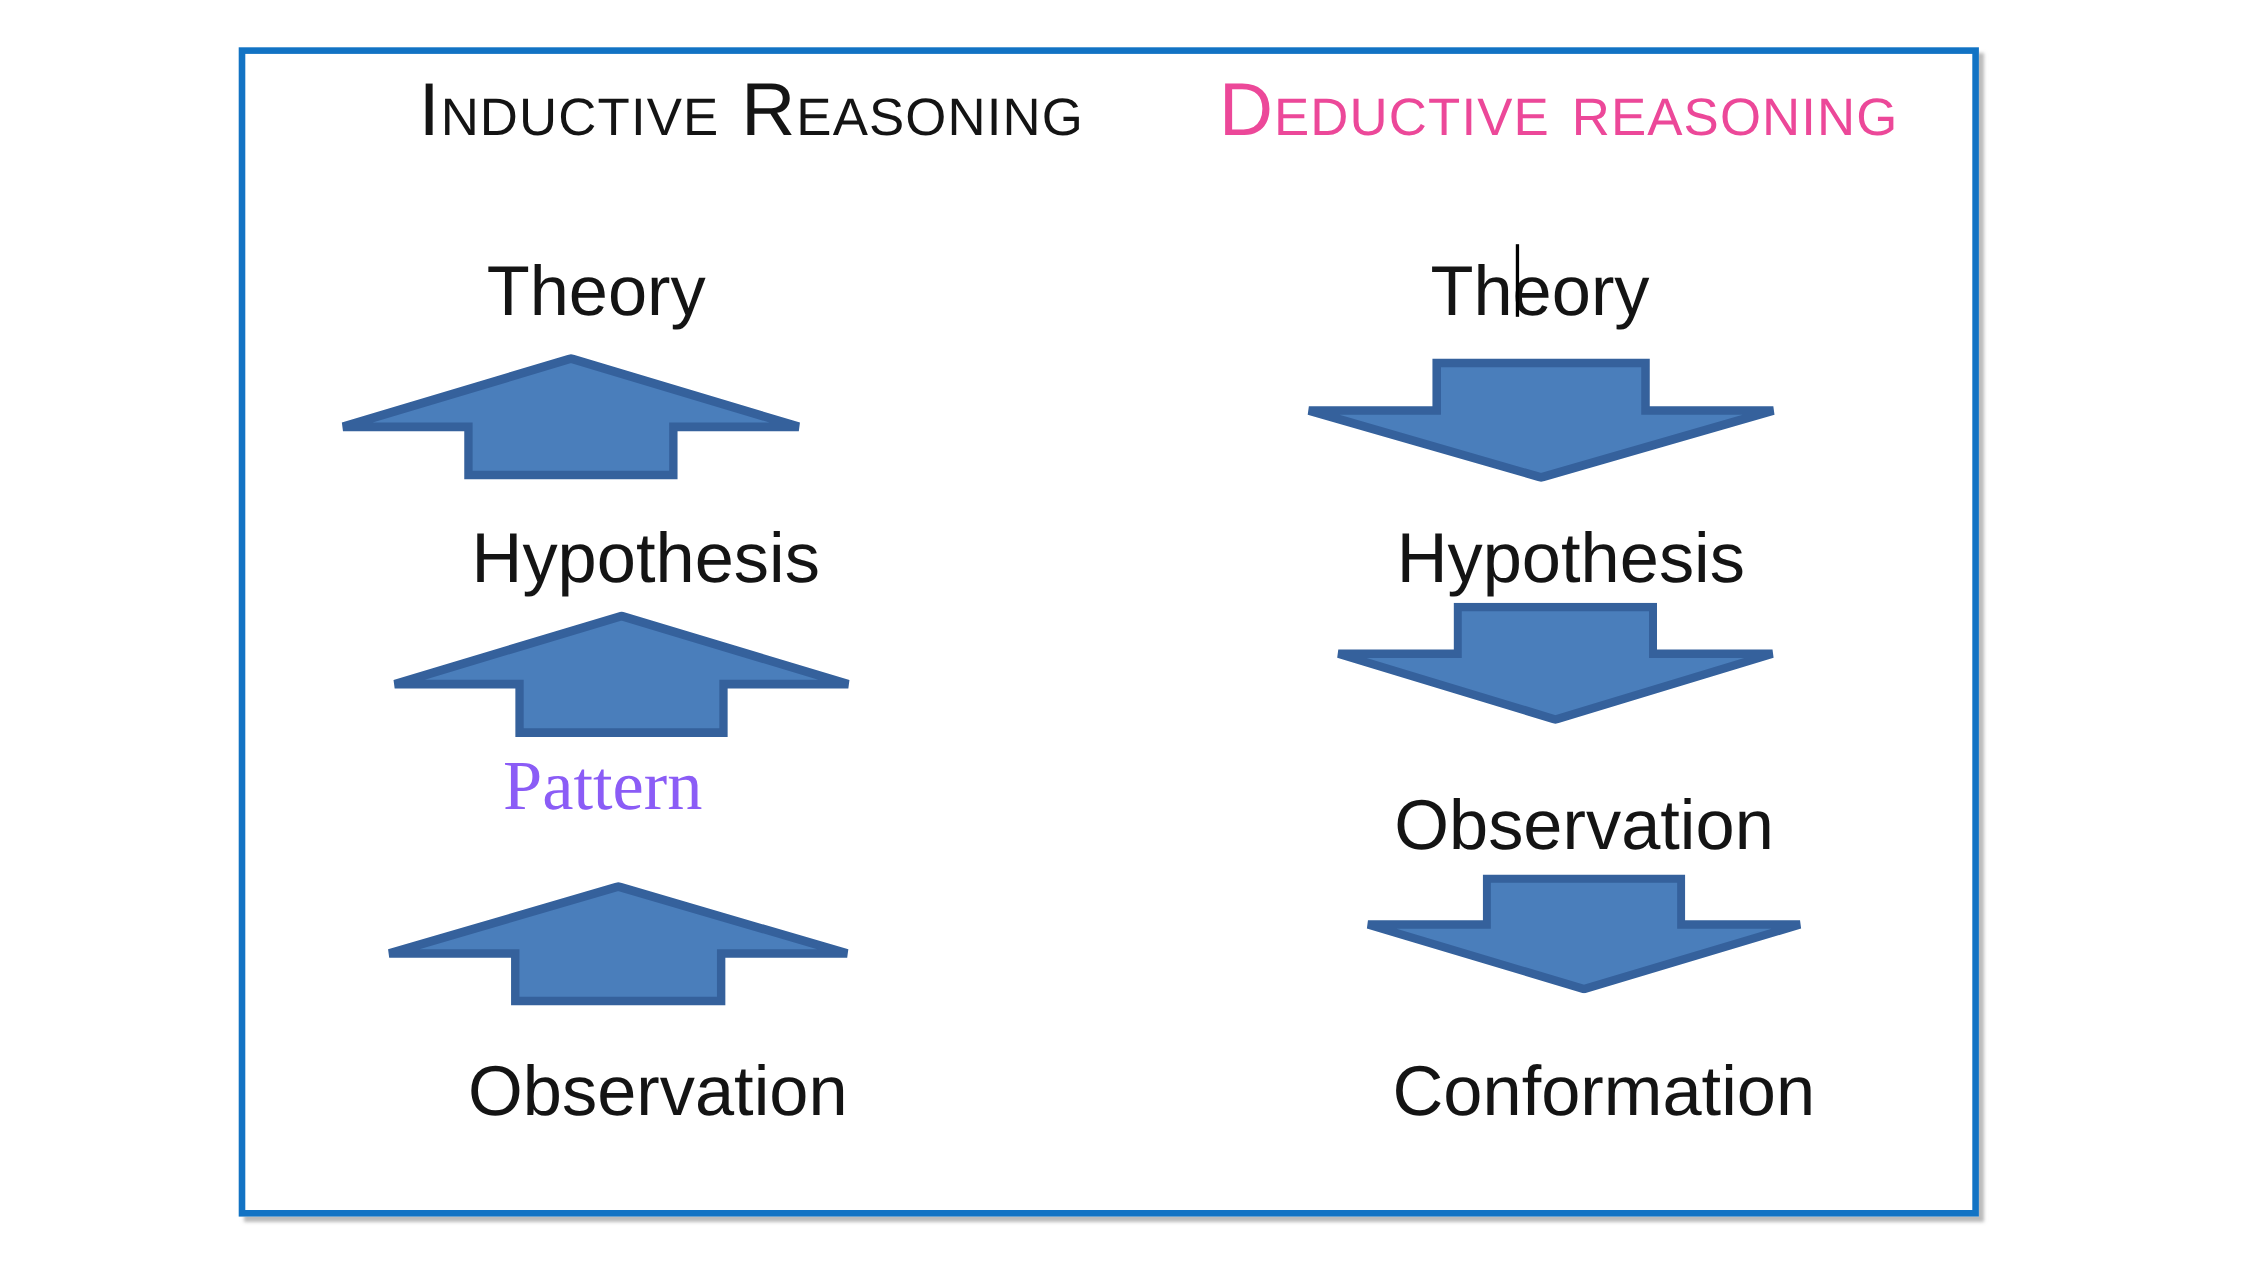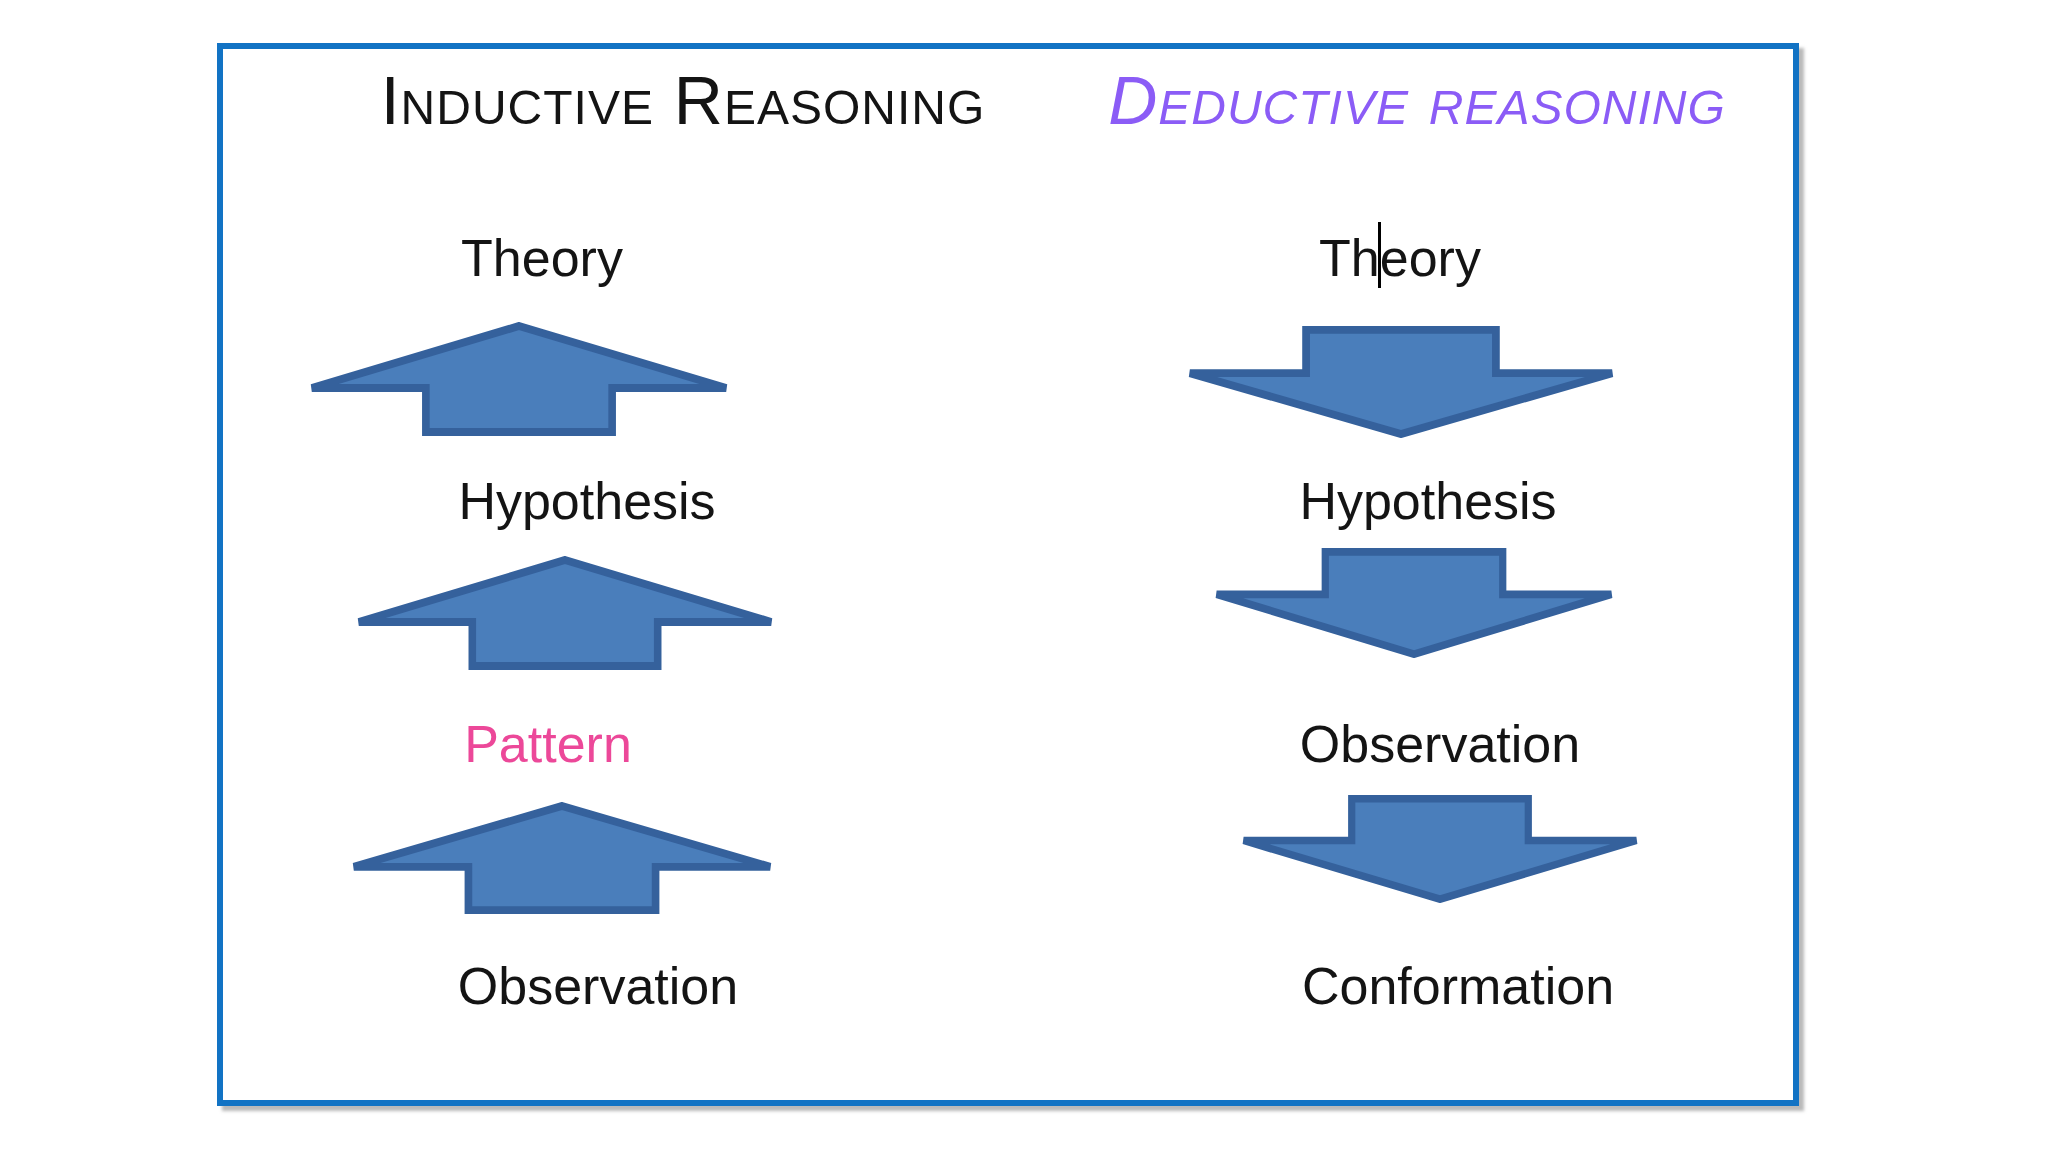--- a/index.html
+++ b/index.html
@@ -27,21 +27,21 @@
     letter-spacing:1px;
     color:#151515;
     white-space:nowrap;
     line-height:1;
   }
   .title-left{left:650px;margin-left:33px;}
   .title-right{left:1417px;}
   .step-label{
     position:absolute;
     transform:translateX(-50%);
-    font-size:52px;
+    font-size:64px;
     color:#141414;
     white-space:nowrap;
     line-height:1;
   }
   .arrow{
     position:absolute;
     display:block;
   }
   .text-caret{
     position:absolute;
@@ -52,35 +52,35 @@
 </style>
 </head>
 <body>
 
 <div class="panel" style="border-color: rgb(18, 115, 196);">
 
   
 </div>
 
 <div class="title title-left" style="color: rgb(20, 20, 20);">Inductive Reasoning</div>
-<div class="title title-right" style="color: #8b5cf6; font-style: italic;">Deductive reasoning</div>
+<div class="title title-right" style="color: #ec4899;">Deductive reasoning</div>
 
 <div class="step-label" style="left: 542px; top: 232px; color: rgb(20, 20, 20);">Theory</div>
 
 <svg class="arrow" style="left:308px;top:322px;" width="422" height="114" viewBox="0 0 444 114" preserveAspectRatio="none">
   <polygon points="222,4 440,66 320,66 320,110 124,110 124,66 4,66" fill="#4a7ebb" stroke="#35619c" stroke-width="8" stroke-linejoin="miter"></polygon>
 </svg>
 
 <div class="step-label" style="left: 587px; top: 475px; color: rgb(20, 20, 20);">Hypothesis</div>
 
 <svg class="arrow" style="left:355px;top:556px;" width="420" height="114" viewBox="0 0 444 114" preserveAspectRatio="none">
   <polygon points="222,4 440,66 320,66 320,110 124,110 124,66 4,66" fill="#4a7ebb" stroke="#35619c" stroke-width="8" stroke-linejoin="miter"></polygon>
 </svg>
 
-<div class="step-label" style="left: 548px; top: 718px; color: #ec4899;">Pattern</div>
+<div class="step-label" style="left: 548px; top: 682px; color: #8b5cf6; font-family: Liberation Serif, serif;">Pattern</div>
 
 <svg class="arrow" style="left:350px;top:802px;" width="424" height="112" viewBox="0 0 444 114" preserveAspectRatio="none">
   <polygon points="222,4 440,66 320,66 320,110 124,110 124,66 4,66" fill="#4a7ebb" stroke="#35619c" stroke-width="8" stroke-linejoin="miter"></polygon>
 </svg>
 
 <div class="step-label" style="left: 598px; top: 960px; color: rgb(20, 20, 20);">Observation</div>
 
 <div class="step-label" style="left: 1400px; top: 232px; color: rgb(20, 20, 20);">Theory</div>
 <div class="text-caret"></div>
 

